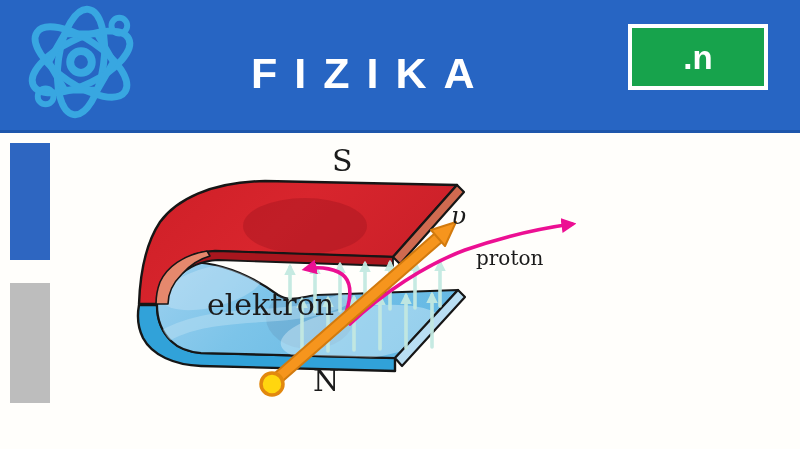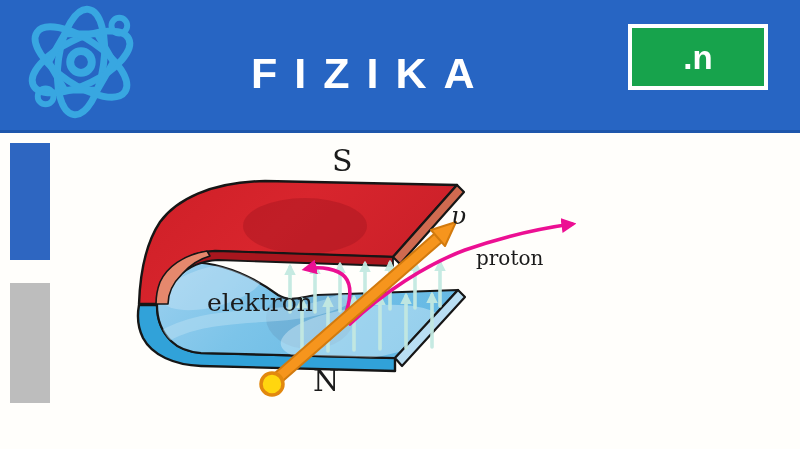--- a/index.html
+++ b/index.html
@@ -30,21 +30,21 @@
   .bar-blue{position:absolute;left:10px;top:143px;width:40px;height:117px;background:var(--accent-bar-blue,#2e66c1);}
   .bar-gray{position:absolute;left:10px;top:283px;width:40px;height:120px;background:var(--accent-bar-gray,#bdbdbd);}
   
   .diagram-svg{position:absolute;left:0;top:0;width:800px;height:449px;}
   .dlabel{
     position:absolute;color:#1b1b1b;font-family:"DejaVu Serif","Liberation Serif",serif;
     line-height:1;white-space:nowrap;
   }
   .lab-s{left:332px;top:146px;font-size:30px;}
   .lab-n{left:313px;top:366px;font-size:30px;}
-  .lab-elektron{left:207px;top:290px;font-size:25px;}
+  .lab-elektron{left:207px;top:290px;font-size:30px;}
   .lab-proton{left:476px;top:248px;font-size:20px;}
   .lab-v{left:451px;top:203px;font-size:25px;font-style:italic;}
 </style>
 </head>
 <body>
 
 <div class="canvas">
 
   <div class="header">
     <svg class="atom" viewBox="0 0 120 120">

